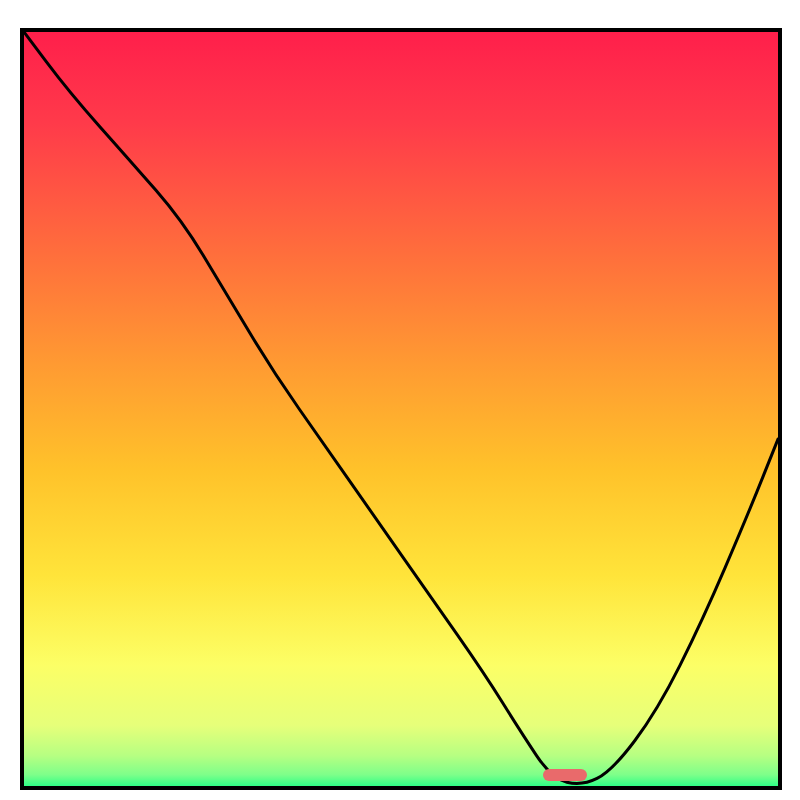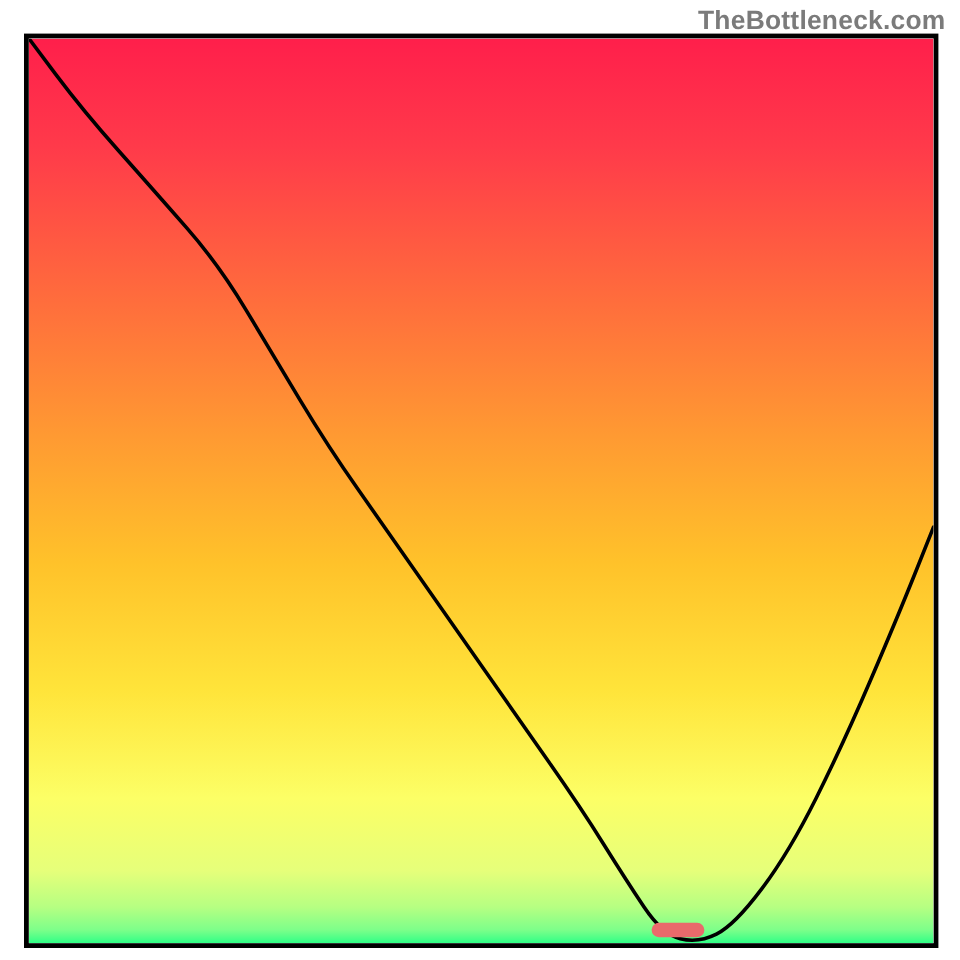--- a/index.html
+++ b/index.html
@@ -41,21 +41,20 @@
   .marker {
     position: absolute;
     border-radius: 6px;
   }
 </style>
 </head>
 <body>
 
 <div class="stage">
 
-  <div class="watermark">TheBottleneck.com</div>
 
   <div class="plot" id="plot" style="left: 20px; top: 28px; width: 762px; height: 762px; border-width: 4px;">
 
     <svg class="bg-svg" id="bg-svg" preserveAspectRatio="none" width="754" height="754" viewBox="0 0 754 754">
       <defs>
         <linearGradient id="heat" x1="0" y1="0" x2="0" y2="1">
             <stop offset="0%" stop-color="#ff1f4b"></stop>
             <stop offset="12%" stop-color="#ff3a4a"></stop>
             <stop offset="28.000000000000004%" stop-color="#ff6a3d"></stop>
             <stop offset="44%" stop-color="#ff9a32"></stop>

